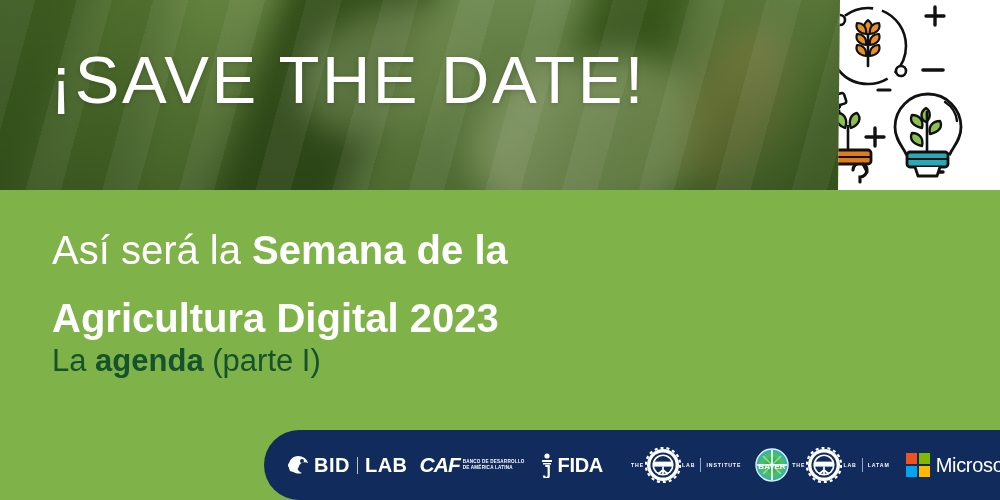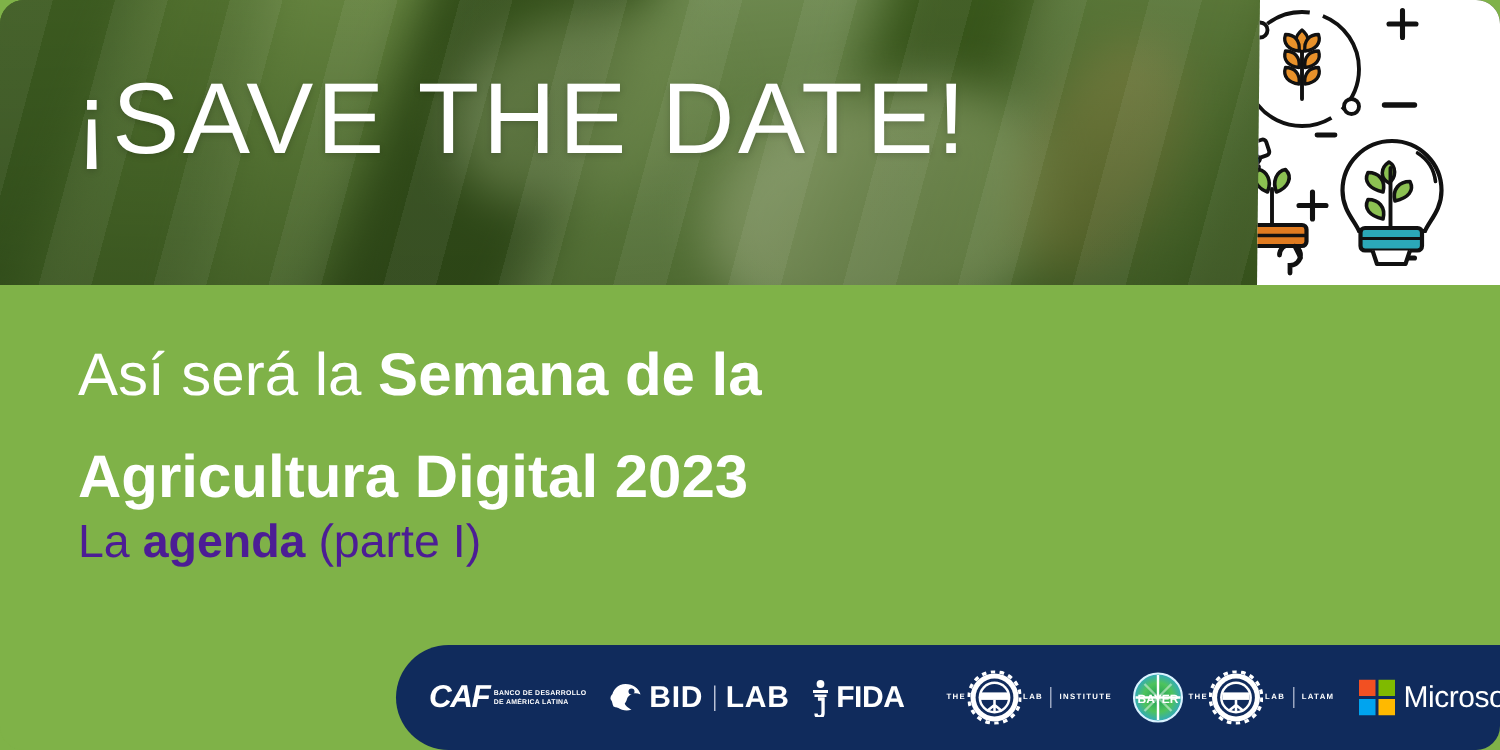--- a/index.html
+++ b/index.html
@@ -6,21 +6,20 @@
   html,body { width:1000px; height:500px; overflow:hidden; }
   body {
     font-family:"Liberation Sans", sans-serif;
     background:#7FB248;
   }
   #banner {
     position:relative;
     width:1000px; height:500px;
     overflow:hidden;
     background:#7FB248;
-    border-radius:16px;
   }
 
   
   #hero {
     position:absolute; left:0; top:0; width:1000px; height:190px;
     overflow:hidden;
     background:#3d5a22;
   }
   .leafblur { position:absolute; filter:blur(16px); }
   .lb1 { left:-60px; top:-40px; width:200px; height:300px;
@@ -87,21 +86,21 @@
   #head-line1, #head-line2 {
     position:absolute; left:52px;
     color:#ffffff; font-size:40px; line-height:1;
     white-space:nowrap;
   }
   #head-line1 { top:40px; font-weight:300; }
   #head-line2 { top:92px; font-weight:700;margin-top:16px; }
   #head-line1 b, #head-line2 b { font-weight:700;margin-top:24px; }
   #subline {
     position:absolute; left:52px; top:155px;
-    color:#4c1d95; font-size:31px; font-weight:300; line-height:1;
+    color:#14532d; font-size:31px; font-weight:300; line-height:1;
     white-space:nowrap;
   }
   #subline b { font-weight:700; }
 
   
   #logo-bar {
     position:absolute; left:264px; top:430px;
     width:736px; height:70px;
     background:#102b5c;
     border-top-left-radius:36px;
@@ -234,37 +233,37 @@
   </div>
 
   <div id="green">
     <div id="head-line1"><span>Así será la </span><b>Semana de la</b></div>
     <div id="head-line2">Agricultura Digital 2023</div>
     <div id="subline"><span>La </span><b>agenda</b><span> (parte I)</span></div>
   </div>
 
   <div id="logo-bar">
 
+    <div class="logo" style="margin-right:12px;">
+      <svg width="23" height="22" viewBox="0 0 23 22" style="margin-right:5px;">
+        <path d="M3 11c0-5 4-9 9-9 5 0 9 3 10 7-4-2-8 0-9 3-1 4-5 7-9 5-1-2-1-4-1-6z" fill="#fff"></path>
+        <path d="M2 12c3 6 9 9 14 7-3-1-5-4-6-7-1-3-4-4-7-3-1 1-1 2-1 3z" fill="#fff"></path>
+        <circle cx="16" cy="7" r="2" fill="#102b5c"></circle>
+      </svg>
+      <span class="bid-text">BID</span>
+      <span class="divider-bar"></span>
+      <span class="lab-text">LAB</span>
+    </div>
+
     <div class="logo" style="margin-right:14px;">
       <span class="caf-text">CAF</span>
       <span class="caf-sub">
         <span class="sp">BANCO DE DESARROLLO</span><br>
         <span class="sp b2">DE AMÉRICA LATINA</span>
       </span>
-    </div>
-
-    <div class="logo" style="margin-right:12px;">
-      <svg width="23" height="22" viewBox="0 0 23 22" style="margin-right:5px;">
-        <path d="M3 11c0-5 4-9 9-9 5 0 9 3 10 7-4-2-8 0-9 3-1 4-5 7-9 5-1-2-1-4-1-6z" fill="#fff"></path>
-        <path d="M2 12c3 6 9 9 14 7-3-1-5-4-6-7-1-3-4-4-7-3-1 1-1 2-1 3z" fill="#fff"></path>
-        <circle cx="16" cy="7" r="2" fill="#102b5c"></circle>
-      </svg>
-      <span class="bid-text">BID</span>
-      <span class="divider-bar"></span>
-      <span class="lab-text">LAB</span>
     </div>
 
     <div class="logo" style="margin-right:28px;">
       <svg width="18" height="26" viewBox="0 0 18 26" style="margin-right:1px;">
         <circle cx="9" cy="4" r="2.6" fill="#fff"></circle>
         <path d="M4 8h10v2H4z M5 11h8v1.6H5z" fill="#fff"></path>
         <path d="M7.3 14h3.4v9.5c0 1.6-1 2.5-2.4 2.5S6 25 6 23.6" fill="none" stroke="#fff" stroke-width="2.2"></path>
       </svg>
       <span class="fida-text">FIDA</span>
     </div>

